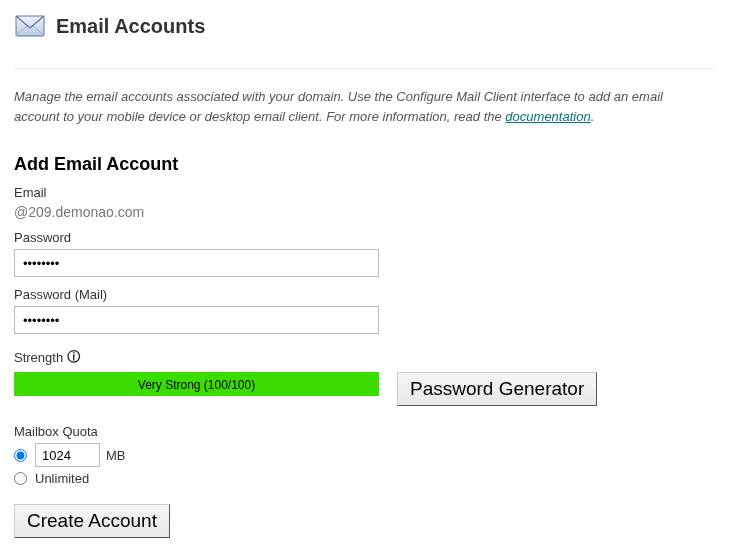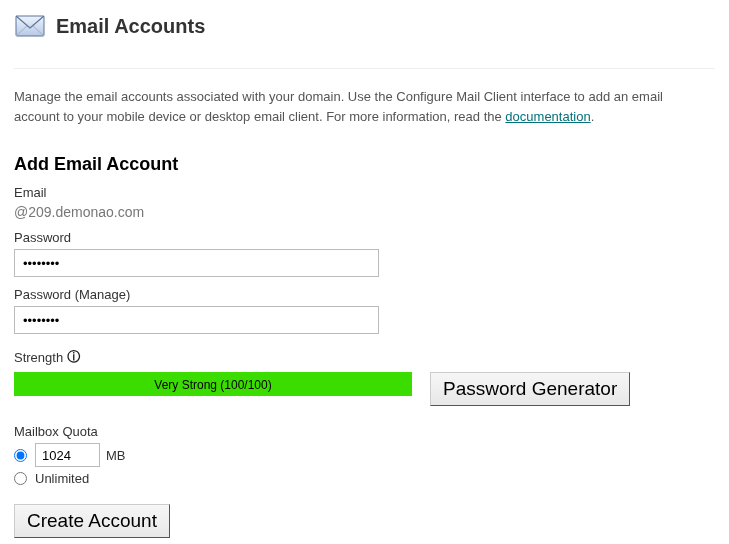--- a/index.html
+++ b/index.html
@@ -1,31 +1,31 @@
 <!DOCTYPE html>
 <html><head>
   <meta charset="utf-8">
   <style>
     * { box-sizing: border-box; margin: 0; padding: 0; }
     body { font-family: Verdana, Arial, sans-serif; font-size: 13px; color: #333; padding: 12px 14px; width: 729px; }
     .page-header { display: flex; align-items: center; gap: 10px; padding-bottom: 28px; border-bottom: 1px solid #eee; }
     .page-header h1 { font-size: 20px; font-weight: bold; color: #333; }
-    .desc { margin: 18px 12px 28px 0; color: #555; line-height: 1.5; }
+    .desc { margin: 18px 12px 28px 0; font-style: italic; color: #555; line-height: 1.5; }
     .desc a { color: #05717a; text-decoration: underline; }
     h2.section { font-size: 18px; font-weight: bold; color: #000000; margin-bottom: 10px; }
     .field-label { display: block; margin: 10px 0 4px 0; color: #333; font-size: 13px; }
     .text-input { border: 1px solid #bbb; height: 28px; padding: 4px 8px; font-size: 13px; font-family: inherit; }
     .text-input.small { width: 185px; }
     .text-input.wide { width: 365px; }
     .inline-row { display: flex; align-items: center; gap: 8px; }
     .domain-suffix { color: #777; font-size: 14px; }
     .strength-label { display: flex; align-items: center; gap: 4px; margin: 14px 0 6px 0; }
     .info-icon { font-weight: bold; font-size: 13px; color: #222; }
     .strength-row { display: flex; align-items: flex-start; gap: 18px; }
-    .strength-bar { width: 398px; height: 24px; background: #3bdd00; color: #000; font-size: 12px; text-align: center; line-height: 24px; border: 1px solid #3bdd00; }
+    .strength-bar { width: 365px; height: 24px; background: #3bdd00; color: #000; font-size: 12px; text-align: center; line-height: 24px; border: 1px solid #3bdd00; }
     .btn { background: linear-gradient(#f6f6f6, #e8e8e8); border: 1px solid #999; border-top-color: #ccc; border-left-color: #ccc; border-right-color: #555; border-bottom-color: #555; padding: 5px 12px; font-size: 19px; font-family: inherit; cursor: pointer; }
     .quota-row { display: flex; align-items: center; gap: 6px; margin: 4px 0; }
     .quota-row input[type="radio"] { margin-right: 2px; }
     .quota-input { width: 65px; height: 24px; border: 1px solid #bbb; padding: 2px 6px; font-size: 13px; font-family: inherit; }
     .unit { font-size: 13px; color: #333; }
     .submit-row { margin-top: 18px; }
     .envelope-icon svg { display: block; }
   </style>
 </head>
 <body>
@@ -56,21 +56,21 @@
 <h2 class="section">Add Email Account</h2>
 
 <label class="field-label">Email</label>
 <div class="inline-row">
   <span class="domain-suffix">@209.demonao.com</span>
 </div>
 
 <label class="field-label">Password</label>
 <input type="password" class="text-input wide" value="••••••••" style="">
 
-<label class="field-label">Password (Manage)</label>
+<label class="field-label">Password (Mail)</label>
 <input type="password" class="text-input wide" value="••••••••" style="">
 
 <div class="strength-label">
   <span>Strength</span>
   <span class="info-icon">ⓘ</span>
 </div>
 <div class="strength-row">
   <div class="strength-bar">Very Strong (100/100)</div>
   <button type="button" class="btn">Password Generator</button>
 </div>

